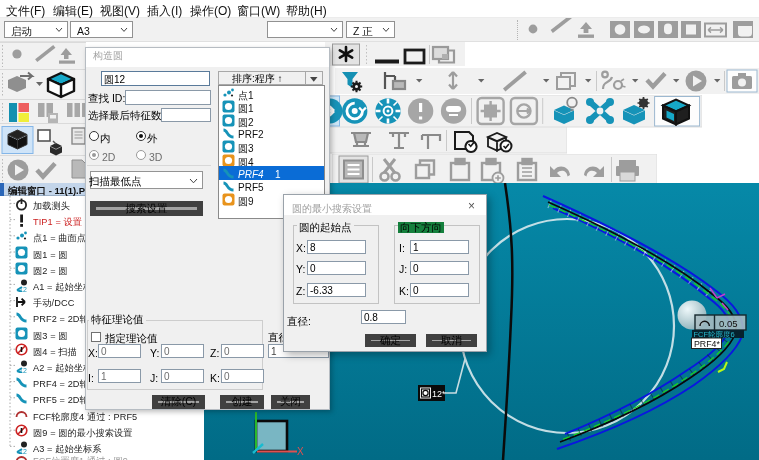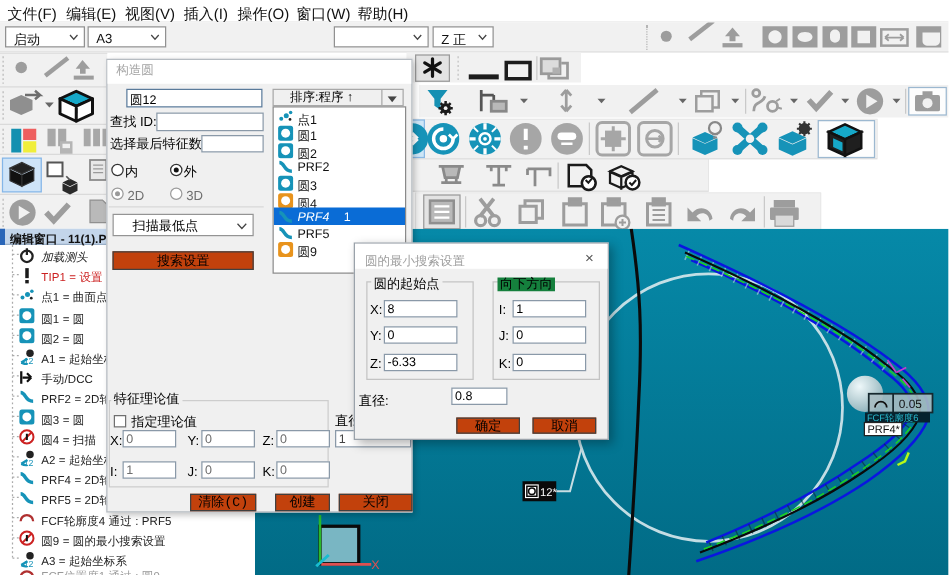--- a/index.html
+++ b/index.html
@@ -3,22 +3,22 @@
 <meta charset="utf-8">
 <style>
 html,body{margin:0;padding:0;}
 #app{position:relative;width:759px;height:460px;overflow:hidden;background:#fff;
   font-family:"Liberation Sans",sans-serif;-webkit-font-smoothing:antialiased;}
 #app *{box-sizing:border-box;position:absolute;}
 .lbl{font-size:10.5px;color:#000;white-space:nowrap;line-height:1;}
 .in{background:#fff;border:1px solid #8a99a8;}
 .inv{font-size:10px;color:#000;padding:2px 0 0 3px;white-space:nowrap;}
 .gray{color:#6e6e6e;}
-.btn{background:#c2410c;border:1px solid #404040;font-size:10.5px;color:#000;
-  display:flex;align-items:center;justify-content:center;white-space:nowrap;font-family:Liberation Mono, monospace;}
+.btn{background:#a3a3a3;border:6px solid #404040;font-size:10.5px;color:#000;
+  display:flex;align-items:center;justify-content:center;white-space:nowrap;}
 .radio{width:10px;height:10px;border:1px solid #333;border-radius:50%;background:#fff;}
 .radio.sel:after{content:"";position:absolute;left:2px;top:2px;width:4px;height:4px;border-radius:50%;background:#111;}
 .radio.dis{border-color:#9a9a9a;}
 .radio.dis.sel:after{background:#9a9a9a;}
 .menu{font-size:12px;color:#111;white-space:nowrap;}
 .combo{background:#fff;border:1px solid #919191;}
 .combo .ct{position:absolute;left:6px;top:3px;font-size:10.5px;color:#111;white-space:nowrap;}
 .combo .cv{position:absolute;right:5px;top:4px;width:7px;height:7px;}
 .cv svg{display:block}
 </style>
@@ -380,21 +380,21 @@
         <line x1="10" y1="250.4" x2="16" y2="250.4"></line>
   </g>
 </svg>
 <div id="tree">
       <div style="position:absolute;left:15px;top:197.5px;width:13px;height:13px;">
         <svg width="13" height="13">
           <circle cx="6.5" cy="7" r="4.6" fill="none" stroke="#222" stroke-width="1.8"></circle>
           <line x1="6.5" y1="0.5" x2="6.5" y2="6" stroke="#222" stroke-width="1.8"></line>
         </svg>
       </div>
-      <div style="position:absolute;left:33px;top:200px;font-size:9.2px;letter-spacing:0.1px;color:#222;white-space:nowrap;font-style:italic;">加载测头</div>
+      <div style="position:absolute;left:33px;top:200px;font-size:9.2px;letter-spacing:0.1px;color:#222;white-space:nowrap;">加载测头</div>
       <div style="position:absolute;left:15px;top:213.7px;width:13px;height:13px;">
         <svg width="13" height="13">
           <rect x="5.2" y="0.5" width="2.8" height="8" fill="#1a1a1a"></rect>
           <rect x="5.2" y="10" width="2.8" height="2.8" fill="#1a1a1a"></rect>
         </svg>
       </div>
       <div style="position:absolute;left:33px;top:216.2px;font-size:9.2px;letter-spacing:0.1px;color:#cc2222;white-space:nowrap;">TIP1 = 设置</div>
       <div style="position:absolute;left:15px;top:229.9px;width:13px;height:13px;">
         <svg width="13" height="13">
           <circle cx="3" cy="8" r="1.6" fill="#1693b8"></circle>
@@ -580,21 +580,21 @@
   <div class="radio" style="left:3px;top:83px;"></div>
   <div class="lbl" style="left:14px;top:85px;">内</div>
   <div class="radio sel" style="left:50px;top:83px;"></div>
   <div class="lbl" style="left:61px;top:85px;">外</div>
   <div class="radio dis sel" style="left:3px;top:102px;"></div>
   <div class="lbl gray" style="left:16px;top:104px;">2D</div>
   <div class="radio dis" style="left:50px;top:102px;"></div>
   <div class="lbl gray" style="left:63px;top:104px;">3D</div>
   <div style="left:1px;top:117px;width:124px;height:1px;background:#d8d8d8;"></div>
   <div class="in" style="left:4px;top:123px;width:113px;height:18px;border-color:#949494;"></div>
-  <div class="lbl" style="left:20px;top:128px;">扫描最低点</div>
+  <div class="lbl" style="left:3px;top:128px;">扫描最低点</div>
   <div style="left:103px;top:129px;">
         <svg width="9" height="8">
           <path d="M1 2 L4.5 5.8 L8 2" stroke="#444" fill="none"></path>
         </svg>
       </div>
   <div class="btn" style="left:4px;top:153px;width:113px;height:15px;">搜索设置</div>
 
   <div style="left:132px;top:23px;width:105px;height:14px;background:#f0f0f0;border:1px solid #a8a8a8;"></div>
   <div class="lbl" style="left:146px;top:26px;font-size:10px;">排序:程序  ↑</div>
   <div style="left:219px;top:24px;width:1px;height:12px;background:#a8a8a8;"></div>
@@ -690,21 +690,21 @@
   <div class="in" style="left:12px;top:321px;width:43px;height:14px;"></div>
       <div class="inv gray" style="left:12px;top:321px;">1</div>
   <div class="lbl" style="left:64px;top:325px;">J:</div>
   <div class="in" style="left:75px;top:321px;width:43px;height:14px;"></div>
       <div class="inv gray" style="left:75px;top:321px;">0</div>
   <div class="lbl" style="left:124px;top:325px;">K:</div>
   <div class="in" style="left:135px;top:321px;width:43px;height:14px;"></div>
       <div class="inv gray" style="left:135px;top:321px;">0</div>
   <div class="btn" style="left:66px;top:347px;width:53px;height:14px;">清除(C)</div>
   <div class="btn" style="left:134px;top:347px;width:44px;height:14px;">创建</div>
-  <div class="btn" style="left:185px;top:347px;width:59px;height:14px;">关闭</div>
+  <div class="btn" style="left:185px;top:347px;width:39px;height:14px;">关闭</div>
 </div>
 
 <div id="modal" style="left:283px;top:194px;width:204px;height:158px;background:#f0f0f0;border:1px solid #9aa2aa;box-shadow:3px 3px 8px rgba(0,0,0,0.3);">
   <div style="left:0;top:0;width:202px;height:20px;background:#fff;"></div>
   <div style="left:8px;top:7px;font-size:10px;color:#9e9e9e;white-space:nowrap;">圆的最小搜索设置</div>
   <div style="left:184px;top:4px;font-size:12px;color:#555;">×</div>
   <div style="left:9px;top:30px;width:86px;height:79px;border:1px solid #c3c3c3;"></div>
   <div class="lbl" style="left:13px;top:27px;background:#f0f0f0;padding:0 2px;">圆的起始点</div>
   <div class="lbl" style="left:12px;top:48px;">X:</div>
   <div class="in" style="left:23px;top:45px;width:59px;height:14px;"></div>

